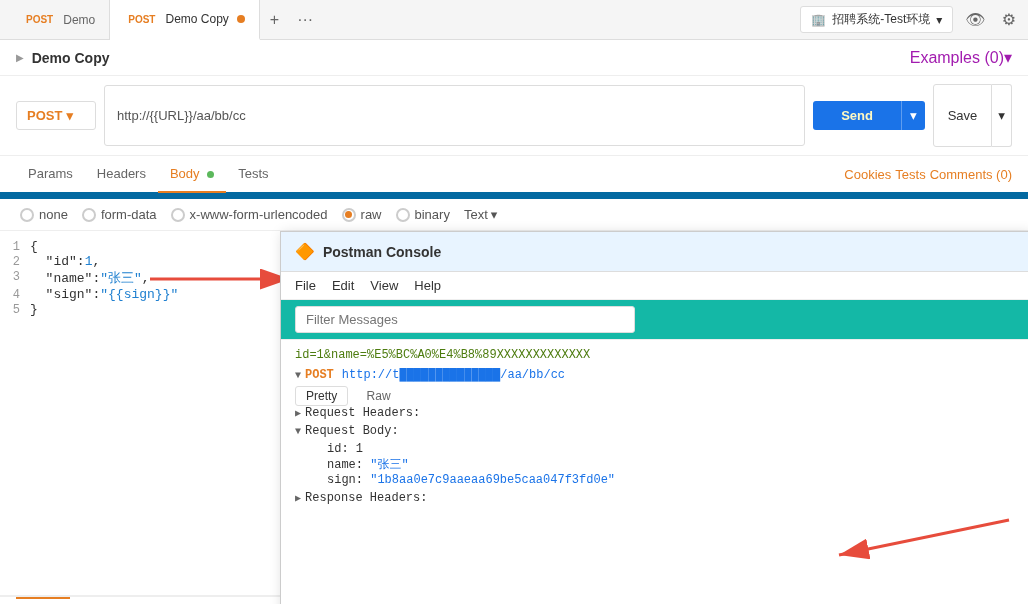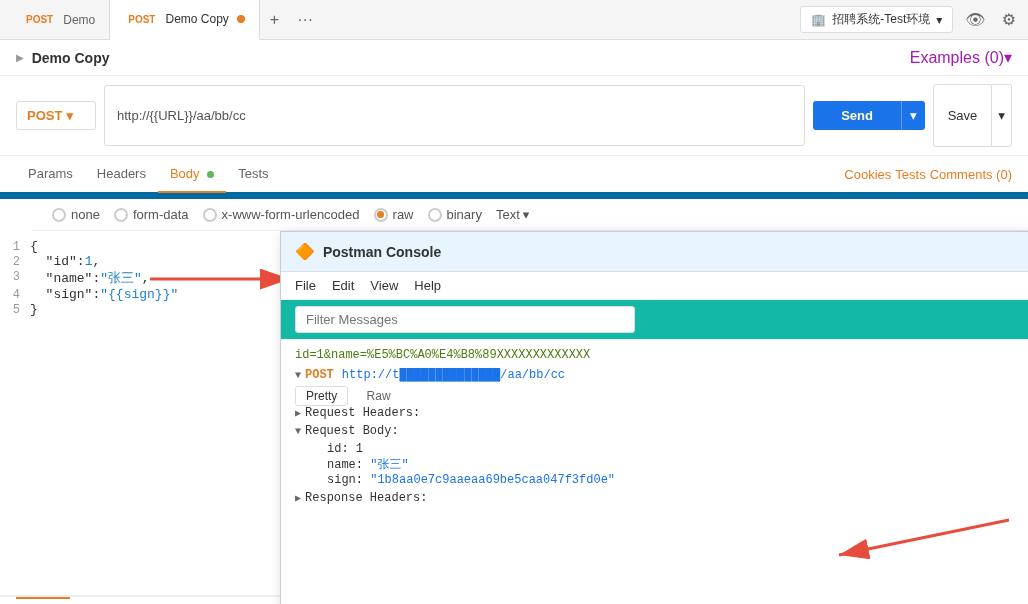--- a/index.html
+++ b/index.html
@@ -63,21 +63,21 @@
     }
     .sub-tab {
       padding: 10px 12px; font-size: 13px; color: #666; cursor: pointer; border-bottom: 2px solid transparent; margin-bottom: -1px;
     }
     .sub-tab.active { color: #e67e22; border-bottom-color: #e67e22; }
     .sub-tab-dot { display: inline-block; width: 7px; height: 7px; border-radius: 50%; background: #5cb85c; margin-left: 4px; vertical-align: middle; }
     .right-actions { margin-left: auto; display: flex; align-items: center; gap: 4px; font-size: 13px; color: #e67e22; cursor: pointer; }
 
     
     .body-options {
-      display: flex; align-items: center; padding: 8px 20px; gap: 14px; border-bottom: 1px solid #eee; background: #fff; margin-left: 32px;
+      display: flex; align-items: center; padding: 8px 20px; gap: 14px; border-bottom: 1px solid #eee; background: #fff;
     }
     .radio-option { display: flex; align-items: center; gap: 5px; cursor: pointer; font-size: 13px; color: #555; }
     .radio-circle { width: 14px; height: 14px; border-radius: 50%; border: 2px solid #ccc; display: flex; align-items: center; justify-content: center; }
     .radio-circle.checked-orange::after { content: ''; width: 7px; height: 7px; border-radius: 50%; background: #e67e22; }
     .text-dropdown { display: flex; align-items: center; gap: 3px; color: #555; cursor: pointer; font-size: 13px; }
 
     
     .main-content { display: flex; position: relative; height: calc(604px - 40px - 36px - 44px - 40px - 44px); }
 
     

